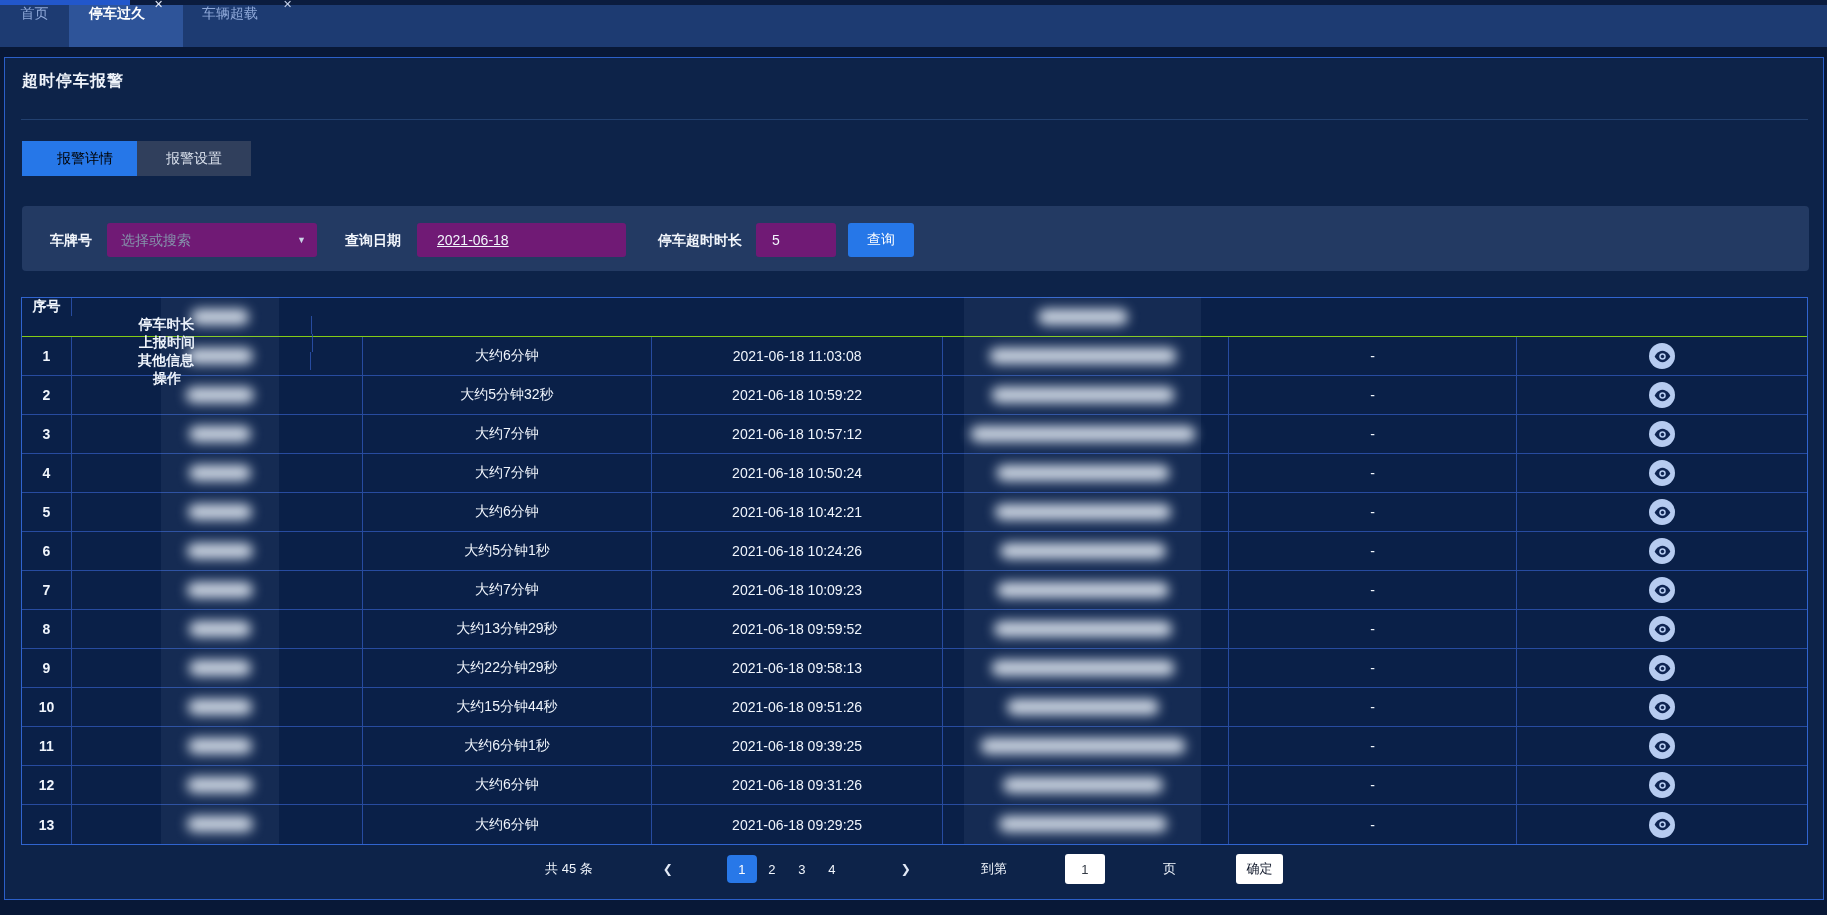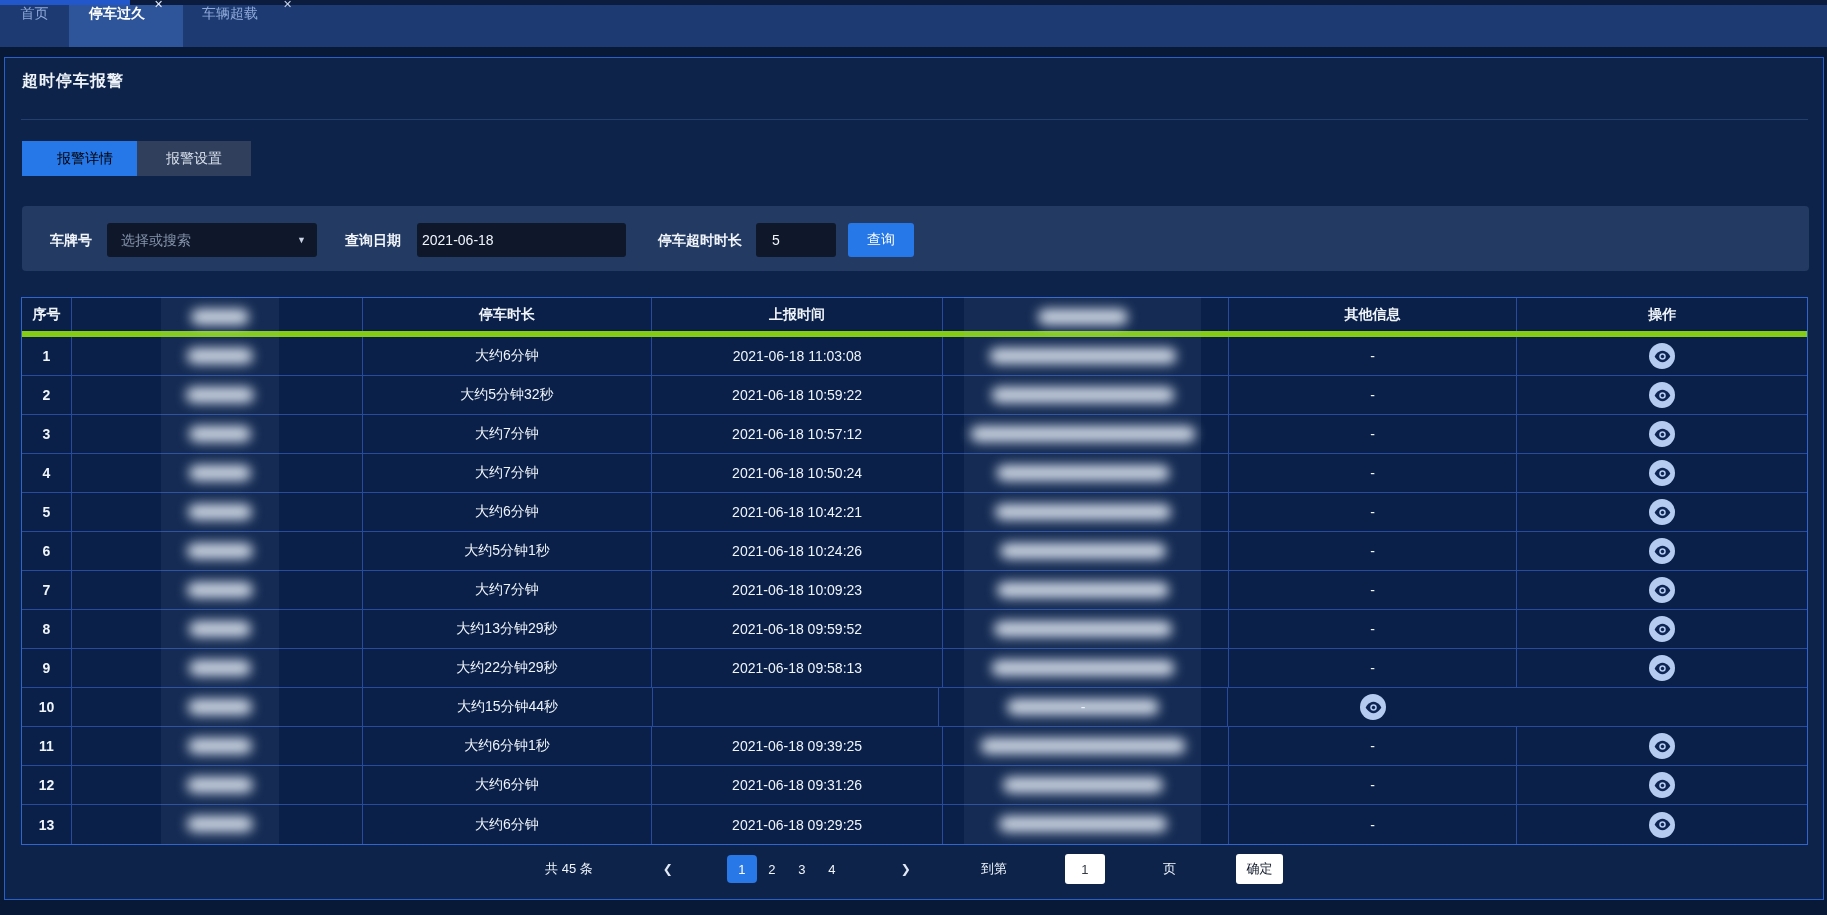--- a/index.html
+++ b/index.html
@@ -29,37 +29,37 @@
          font-size:14px; cursor:pointer; }
   .seg.detail { left:17px; width:126px; background:#2677e8; color:#000000; }
   .seg.settings { left:132px; width:114px; background:#303f5c; color:#d9e0ec; }
 
   
   .filterbar { position:absolute; left:17px; top:148px; width:1787px; height:65px;
                background:#233a63; border-radius:4px; }
   .flabel { position:absolute; top:165px; height:34px; line-height:34px; color:#f2f6fc;
             font-size:14px; font-weight:700; }
   .lbl-plate { left:45px; } .lbl-date { left:340px; } .lbl-timeout { left:653px; }
-  .fbox { position:absolute; top:165px; height:34px; border-radius:3px; background:#0f172a;
+  .fbox { position:absolute; top:165px; height:34px; border-radius:3px; background:#701a75;
           color:#f2f6fc; font-size:14px; line-height:34px; }
   .selectbox { left:102px; width:210px; cursor:pointer; }
   .selectbox .ph { color:#8593ab; padding-left:14px; }
   .selectbox .caret { position:absolute; right:11px; top:0; font-size:9px; color:#c9d4e6; line-height:34px; }
-  .datebox { left:412px; width:209px; cursor:text; } .datebox span { padding-left:5px; }
+  .datebox { left:412px; width:209px; cursor:text; } .datebox span { padding-left:20px;text-decoration:underline; }
   .numbox { left:751px; width:80px; cursor:text; } .numbox span { padding-left:16px; }
   .searchbtn { position:absolute; left:843px; top:165px; width:66px; height:34px; background:#2677e8;
                border:none; border-radius:3px; color:#ffffff; font-size:14px; cursor:pointer;
                font-family:inherit; }
 
   
   .tbl { position:absolute; left:16px; top:239px; width:1787px; background:#0a2048;
          border:1px solid #3064cf; border-bottom:1px solid #3064cf; }
   .trow { display:flex; height:39px; border-bottom:1px solid rgba(45,84,175,0.85); }
   .trow:last-child { border-bottom:none; }
-  .trow.head { font-weight:700; border-bottom:6px solid #84cc16; }
+  .trow.head { font-weight:700; border-bottom:1px solid #84cc16;flex-direction:column; }
   .tcell { display:flex; align-items:center; justify-content:center; color:#f0f5fc; font-size:14px;
            border-right:1px solid rgba(45,84,175,0.85); height:100%; }
   .tcell:last-child { border-right:none; }
   .c0 { width:50px; font-weight:700; } .c1 { width:291px; } .c2 { width:290px; }
   .c3 { width:291px; } .c4 { width:286px; } .c5 { width:289px; } .c6 { width:290px; }
   .eyebtn { width:26px; height:26px; border-radius:50%; background:#b6cbf0; border:none; cursor:pointer;
             display:flex; align-items:center; justify-content:center; padding:0; }
 
   
   .blurstrip { position:absolute; top:239px; height:547px; background:rgba(150,175,215,0.08);
@@ -289,20 +289,21 @@
               <circle cx="12" cy="8" r="4.6" fill="#b6cbf0"></circle>
               <circle cx="12" cy="8" r="2.4" fill="#0e2452"></circle>
             </svg>
           </button>
         </div>
       </div>
       <div class="trow">
         <div class="tcell c0">10</div>
         <div class="tcell c1"></div>
         <div class="tcell c2">大约15分钟44秒</div>
+        <div class="tcell c3">2021-06-18 09:51:26</div>
         <div class="tcell c4"></div>
         <div class="tcell c5">-</div>
         <div class="tcell c6">
           <button class="eyebtn">
             <svg width="17" height="13" viewBox="0 0 24 16">
               <path d="M12 0C5 0 1 8 1 8s4 8 11 8 11-8 11-8S19 0 12 0z" fill="#0e2452"></path>
               <circle cx="12" cy="8" r="4.6" fill="#b6cbf0"></circle>
               <circle cx="12" cy="8" r="2.4" fill="#0e2452"></circle>
             </svg>
           </button>

